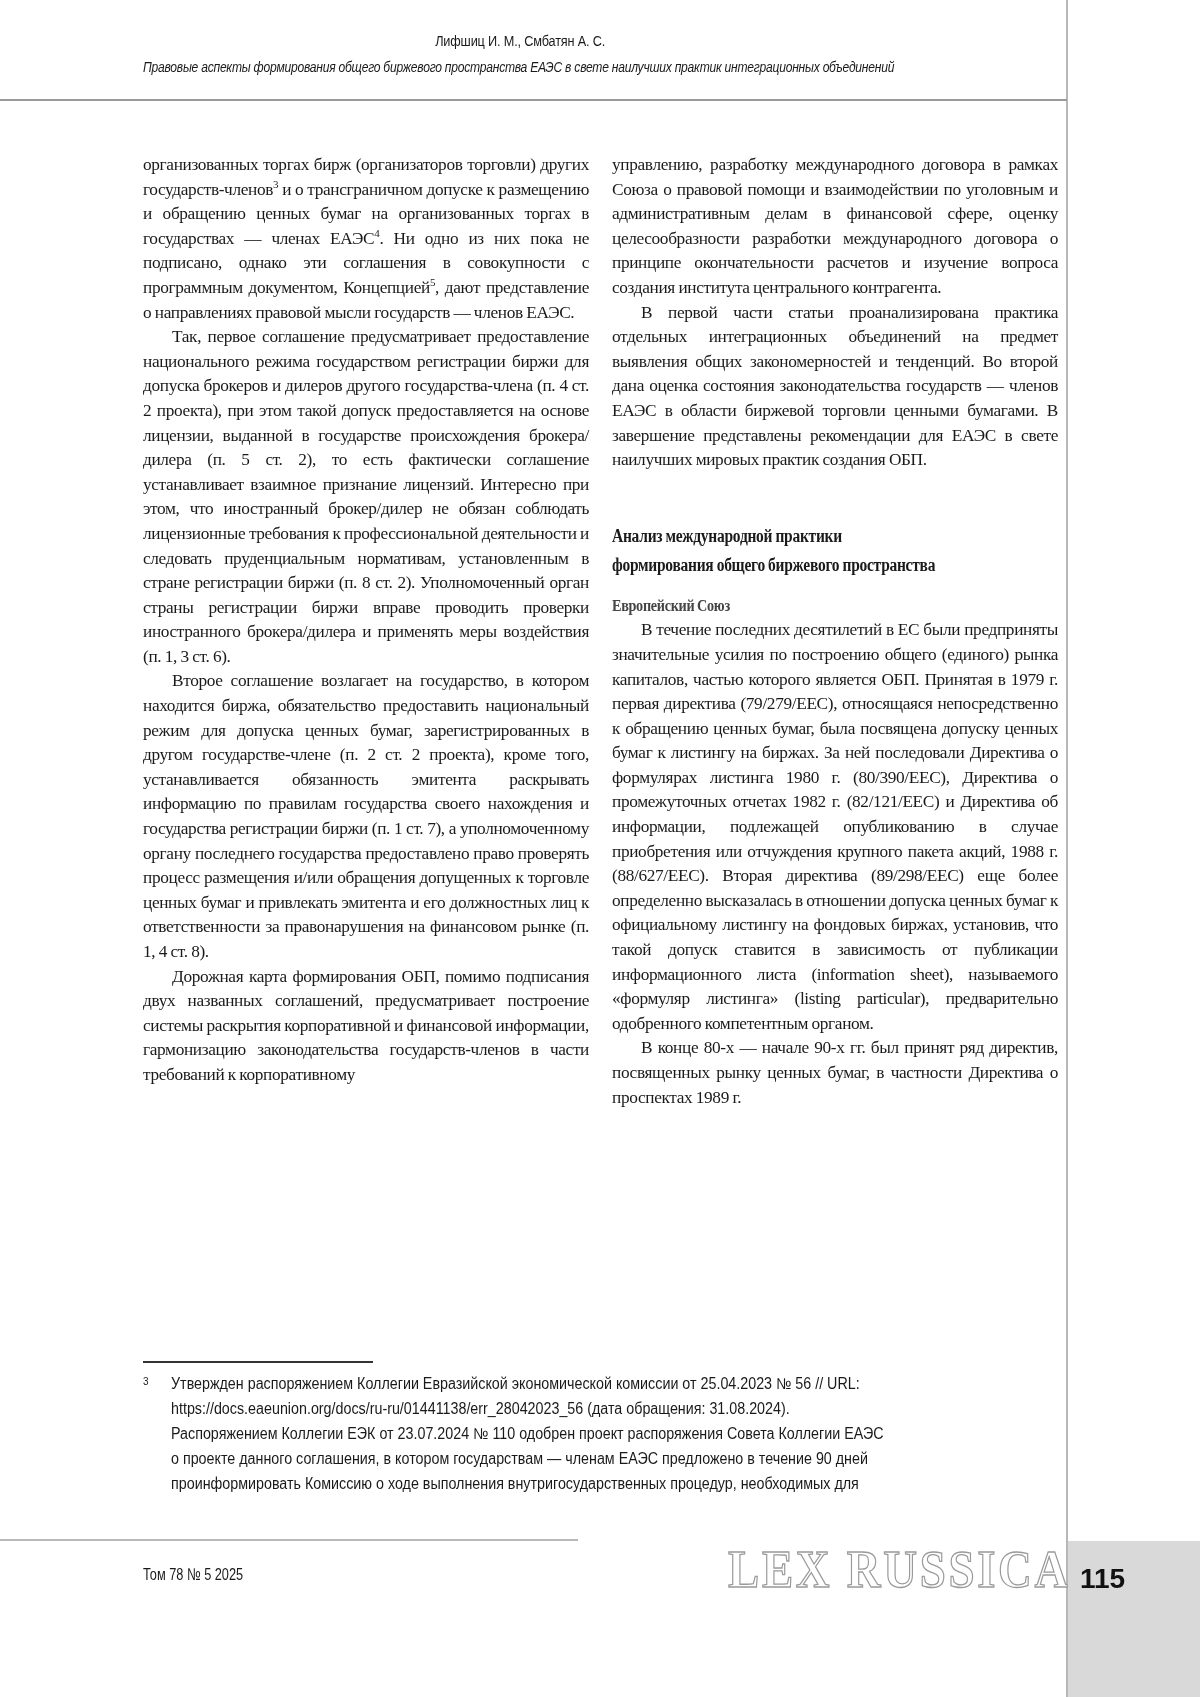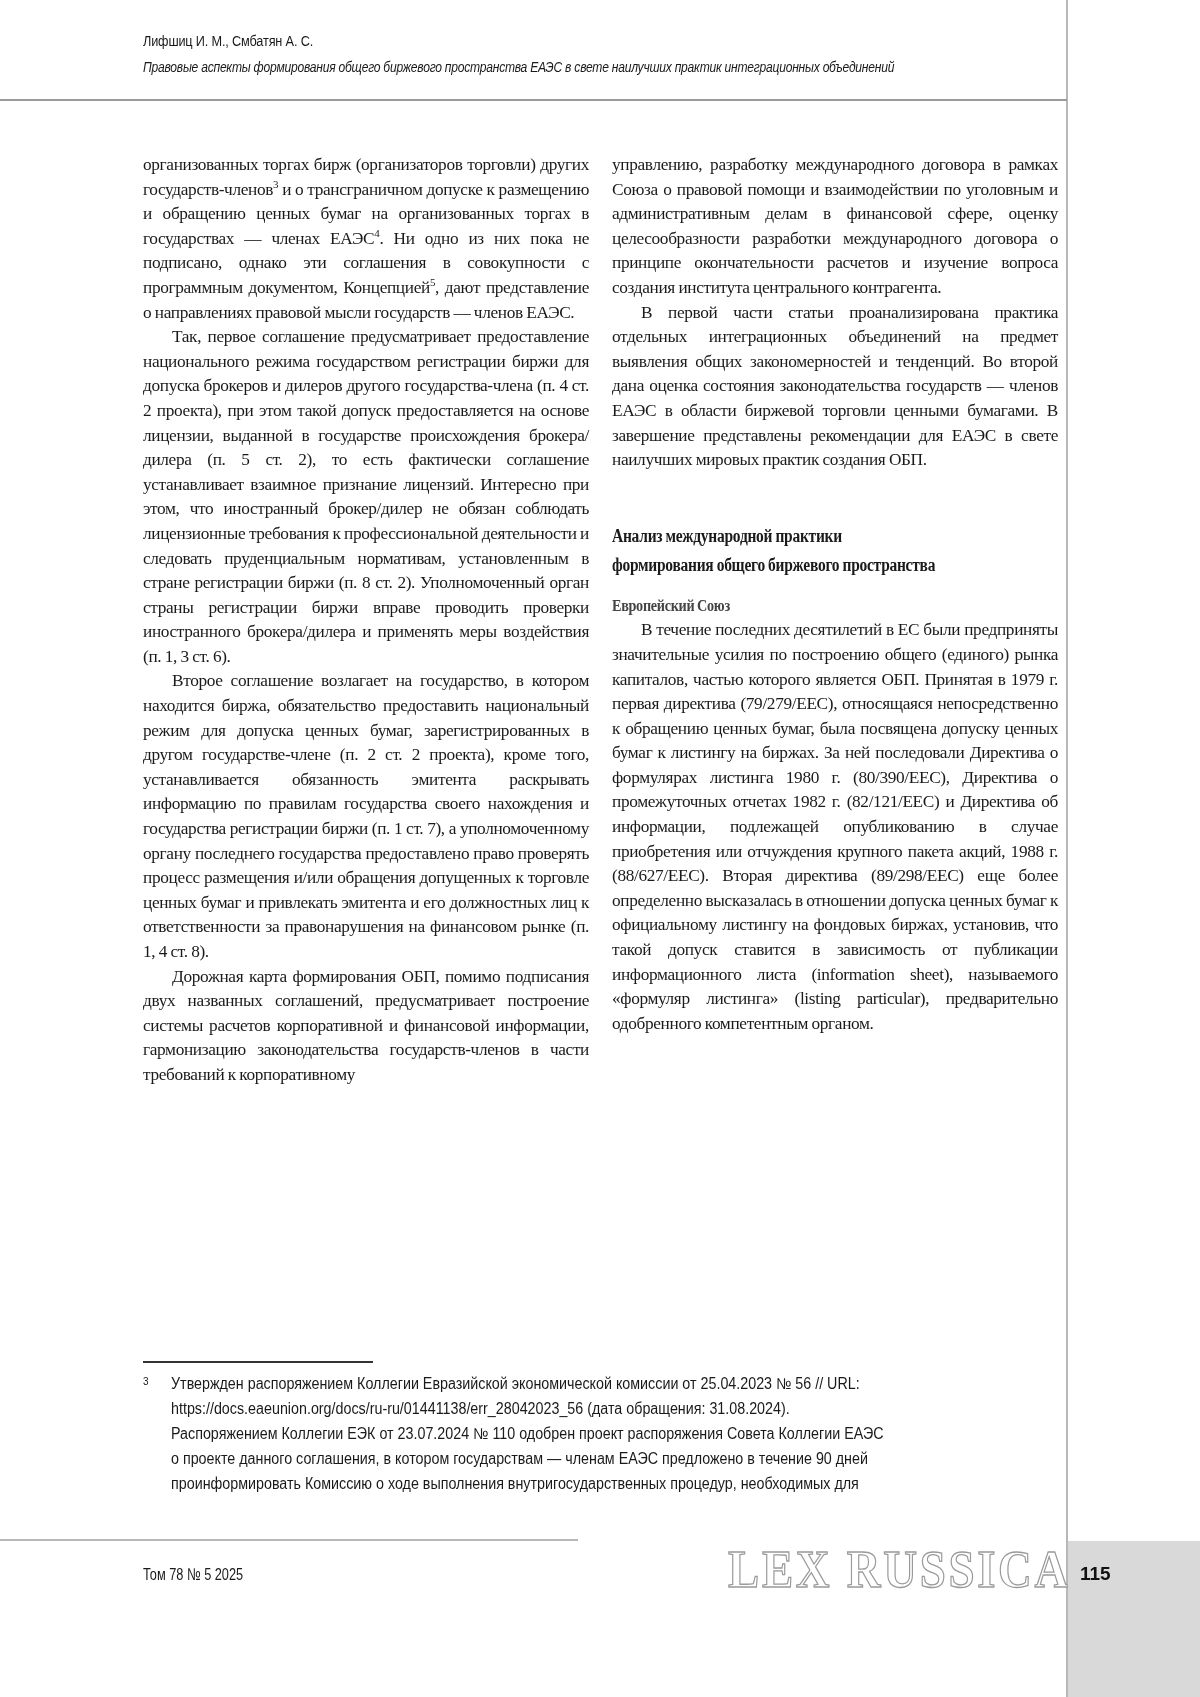--- a/index.html
+++ b/index.html
@@ -1,19 +1,19 @@
 <!DOCTYPE html>
 <html><head>
 <meta charset="utf-8">
 <style>
   html, body { margin:0; padding:0; }
   body { width:1200px; height:1697px; position:relative; background:#ffffff; overflow:hidden;
          font-family:"Liberation Sans", sans-serif; color:#1a1a1a; }
   .vline { position:absolute; left:1066px; top:0; width:2px; height:1697px; background:#b8b8b8; }
-  .header { position:absolute; left:143px; top:30px; width:920px; }
+  .header { position:absolute; left:143px; top:30px; width:920px;text-align:center; }
   .header .authors { font-family:"Liberation Sans", sans-serif; font-size:15.5px; transform:scaleX(0.82); transform-origin:left; white-space:nowrap; margin:0; line-height:22px; letter-spacing:-0.2px; }
   .header .title { font-family:"Liberation Sans", sans-serif; font-style:italic; font-size:15.5px; transform:scaleX(0.78); transform-origin:left; white-space:nowrap; margin:4px 0 0 0; line-height:22px; letter-spacing:-0.3px; }
   .hline-top { position:absolute; left:0; top:99px; width:1067px; height:2px; background:#9a9a9a; }
 
   .col { position:absolute; top:153px; font-size:17.3px; line-height:24.6px; text-align:justify; font-family:Liberation Serif, serif; letter-spacing:-0.35px; word-spacing:-0.5px; }
   .col-left { left:143px; width:446px; }
   .col-right { left:612px; width:446px; }
   .col p { margin:0; text-indent:0; }
   .col p.ind { text-indent:29px; }
   sup { font-size:11px; line-height:0; vertical-align:super; }
@@ -25,49 +25,50 @@
   .footnote { position:absolute; left:143px; top:1371px; width:915px; font-size:15.8px; line-height:25px; }
   .footnote .fn-num { position:absolute; left:0; top:-2px; font-size:10px; }
   .footnote .fn-text { margin-left:28px; transform:scaleX(0.905); transform-origin:left; width:1011px; }
   .footnote .fn-text div { white-space:nowrap; }
 
   .hline-bottom { position:absolute; left:0; top:1539px; width:578px; height:2px; background:#b8b8b8; }
   .issue { position:absolute; left:143px; top:1565px; font-size:17px; transform:scaleX(0.75); transform-origin:left; white-space:nowrap; }
   .logo { position:absolute; left:728px; top:1540px; font-family:"Liberation Serif", serif; font-size:52px; color:#ffffff;
           -webkit-text-stroke:1.3px #9a9a9a; letter-spacing:3px; transform:scaleX(0.9); transform-origin:left; white-space:nowrap; font-weight:bold; }
   .page-box { position:absolute; left:1068px; top:1541px; width:132px; height:156px; background:#d9d9d9; }
-  .page-num { position:absolute; left:1080px; top:1563px; font-size:19px; font-weight:bold; color:#111; }
+  .page-num { position:absolute; left:1080px; top:1563px; font-size:28px; font-weight:bold; color:#111; }
 </style>
 </head>
 <body>
 
 <div class="vline"></div>
 
 <div class="header">
   <p class="authors">Лифшиц И. М., Смбатян А. С.</p>
   <p class="title">Правовые аспекты формирования общего биржевого пространства ЕАЭС в свете наилучших практик интеграционных объединений</p>
 </div>
 <div class="hline-top"></div>
 
 <div class="col col-left">
   <p><span>организованных торгах бирж (организаторов торговли) других государств-членов</span><sup>3</sup><span> и о трансграничном допуске к размещению и обращению ценных бумаг на организованных торгах в государствах — членах ЕАЭС</span><sup>4</sup><span>. Ни одно из них пока не подписано, однако эти соглашения в совокупности с программным документом, Концепцией</span><sup>5</sup><span>, дают представление о направлениях правовой мысли государств — членов ЕАЭС.</span></p>
   <p class="ind">Так, первое соглашение предусматривает предоставление национального режима государством регистрации биржи для допуска брокеров и дилеров другого государства-члена (п. 4 ст. 2 проекта), при этом такой допуск предоставляется на основе лицензии, выданной в государстве происхождения брокера/дилера (п. 5 ст. 2), то есть фактически соглашение устанавливает взаимное признание лицензий. Интересно при этом, что иностранный брокер/дилер не обязан соблюдать лицензионные требования к профессиональной деятельности и следовать пруденциальным нормативам, установленным в стране регистрации биржи (п. 8 ст. 2). Уполномоченный орган страны регистрации биржи вправе проводить проверки иностранного брокера/дилера и применять меры воздействия (п. 1, 3 ст. 6).</p>
   <p class="ind">Второе соглашение возлагает на государство, в котором находится биржа, обязательство предоставить национальный режим для допуска ценных бумаг, зарегистрированных в другом государстве-члене (п. 2 ст. 2 проекта), кроме того, устанавливается обязанность эмитента раскрывать информацию по правилам государства своего нахождения и государства регистрации биржи (п. 1 ст. 7), а уполномоченному органу последнего государства предоставлено право проверять процесс размещения и/или обращения допущенных к торговле ценных бумаг и привлекать эмитента и его должностных лиц к ответственности за правонарушения на финансовом рынке (п. 1, 4 ст. 8).</p>
-  <p class="ind">Дорожная карта формирования ОБП, помимо подписания двух названных соглашений, предусматривает построение системы расчетов корпоративной и финансовой информации, гармонизацию законодательства государств-членов в части требований к корпоративному</p>
+  <p class="ind">Дорожная карта формирования ОБП, помимо подписания двух названных соглашений, предусматривает построение системы раскрытия корпоративной и финансовой информации, гармонизацию законодательства государств-членов в части требований к корпоративному</p>
 </div>
 
 <div class="col col-right">
   <p>управлению, разработку международного договора в рамках Союза о правовой помощи и взаимодействии по уголовным и административным делам в финансовой сфере, оценку целесообразности разработки международного договора о принципе окончательности расчетов и изучение вопроса создания института центрального контрагента.</p>
   <p class="ind">В первой части статьи проанализирована практика отдельных интеграционных объединений на предмет выявления общих закономерностей и тенденций. Во второй дана оценка состояния законодательства государств — членов ЕАЭС в области биржевой торговли ценными бумагами. В завершение представлены рекомендации для ЕАЭС в свете наилучших мировых практик создания ОБП.</p>
   <div style="height:49px"></div>
   <p class="sec-heading">Анализ международной практики</p>
   <p class="sec-heading">формирования общего биржевого пространства</p>
   <div style="height:14px"></div>
   <p class="sub-heading">Европейский Союз</p>
   <p class="ind">В течение последних десятилетий в ЕС были предприняты значительные усилия по построению общего (единого) рынка капиталов, частью которого является ОБП. Принятая в 1979 г. первая директива (79/279/EEC), относящаяся непосредственно к обращению ценных бумаг, была посвящена допуску ценных бумаг к листингу на биржах. За ней последовали Директива о формулярах листинга 1980 г. (80/390/EEC), Директива о промежуточных отчетах 1982 г. (82/121/EEC) и Директива об информации, подлежащей опубликованию в случае приобретения или отчуждения крупного пакета акций, 1988 г. (88/627/EEC). Вторая директива (89/298/EEC) еще более определенно высказалась в отношении допуска ценных бумаг к официальному листингу на фондовых биржах, установив, что такой допуск ставится в зависимость от публикации информационного листа (information sheet), называемого «формуляр листинга» (listing particular), предварительно одобренного компетентным органом.</p>
+  <p class="ind">В конце 80-х — начале 90-х гг. был принят ряд директив, посвященных рынку ценных бумаг, в частности Директива о проспектах 1989 г.</p>
 </div>
 
 <div class="fn-rule"></div>
 <div class="footnote">
   <span class="fn-num">3</span>
   <div class="fn-text">
     <div>Утвержден распоряжением Коллегии Евразийской экономической комиссии от 25.04.2023 № 56 // URL:</div>
     <div>https://docs.eaeunion.org/docs/ru-ru/01441138/err_28042023_56 (дата обращения: 31.08.2024).</div>
     <div>Распоряжением Коллегии ЕЭК от 23.07.2024 № 110 одобрен проект распоряжения Совета Коллегии ЕАЭС</div>
     <div>о проекте данного соглашения, в котором государствам — членам ЕАЭС предложено в течение 90 дней</div>

